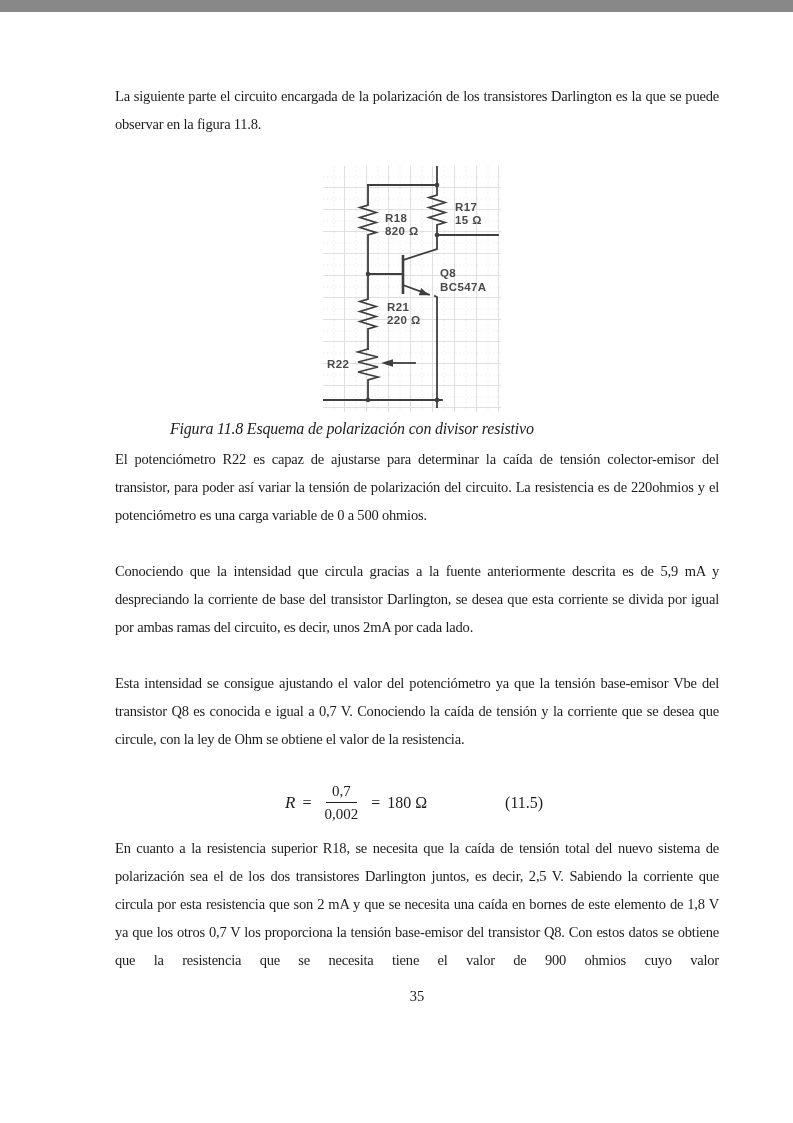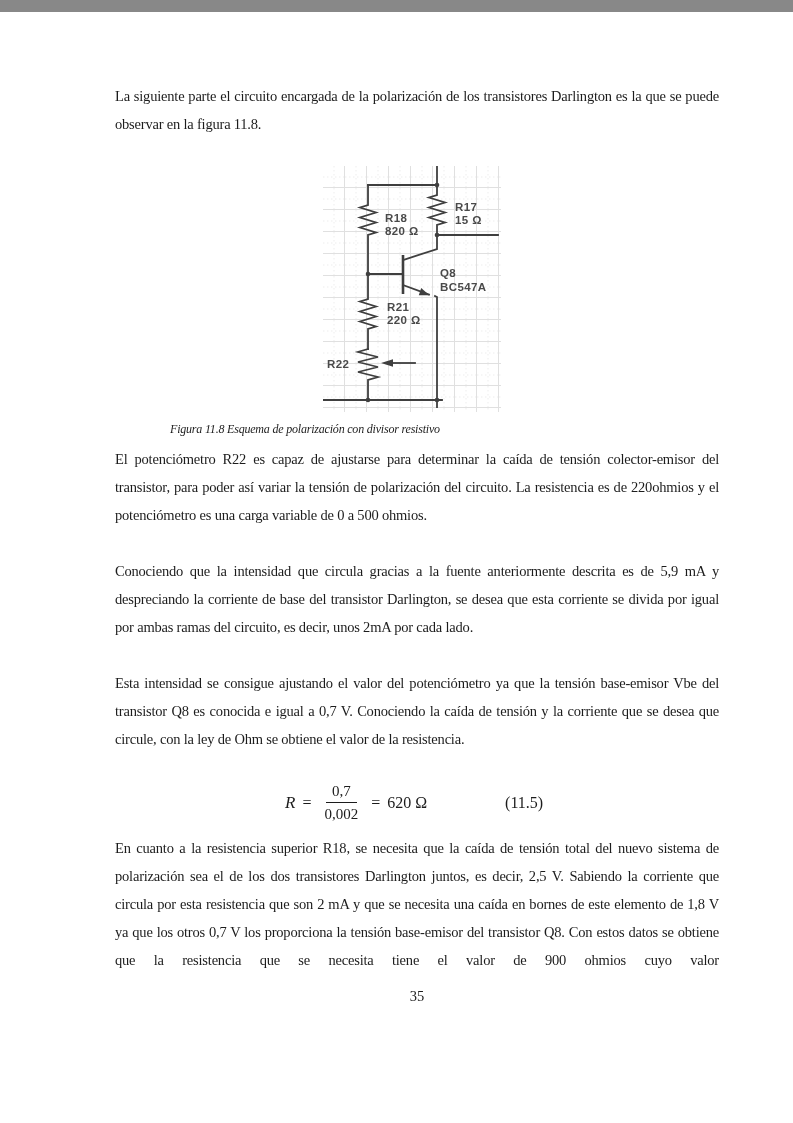--- a/index.html
+++ b/index.html
@@ -37,21 +37,21 @@
   .dot{fill:var(--wire);}
   .arrow{fill:var(--wire);stroke:none;}
   .comp-label{
     font-family:"Liberation Sans","DejaVu Sans",sans-serif;
     font-size:11.5px;font-weight:bold;
     fill:var(--component-label);
     letter-spacing:0.4px;
   }
   .caption{
     font-style:italic;
-    font-size:12px;
+    font-size:16px;
     line-height:22px;
     letter-spacing:-0.2px;
     width:fit-content;
     margin:6px 0 5px 55px;
   }
   .equation-row{
     display:flex;align-items:center;
     margin:24px 0 10px 0;
     font-size:16px;
   }
@@ -141,21 +141,21 @@
 
     <div class="equation-row">
       <span class="eq-formula">
         <span class="eq-lhs">R</span>
         <span class="eq-sign">=</span>
         <span class="eq-frac">
           <span class="eq-num">0,7</span>
           <span class="eq-den">0,002</span>
         </span>
         <span class="eq-sign">=</span>
-        <span class="eq-result">620 Ω</span>
+        <span class="eq-result">180 Ω</span>
       </span>
       <span class="eq-number">(11.5)</span>
     </div>
 
 
     <p class="body justify-last">En cuanto a la resistencia superior R18, se necesita que la caída de tensión total del nuevo sistema de polarización sea el de los dos transistores Darlington juntos, es decir, 2,5 V. Sabiendo la corriente que circula por esta resistencia que son 2 mA y que se necesita una caída en bornes de este elemento de 1,8 V ya que los otros 0,7 V los proporciona la tensión base-emisor del transistor Q8. Con estos datos se obtiene que la resistencia que se necesita tiene el valor de 900 ohmios cuyo valor</p>
 
     <div class="page-number">35</div>
 
   </div>

